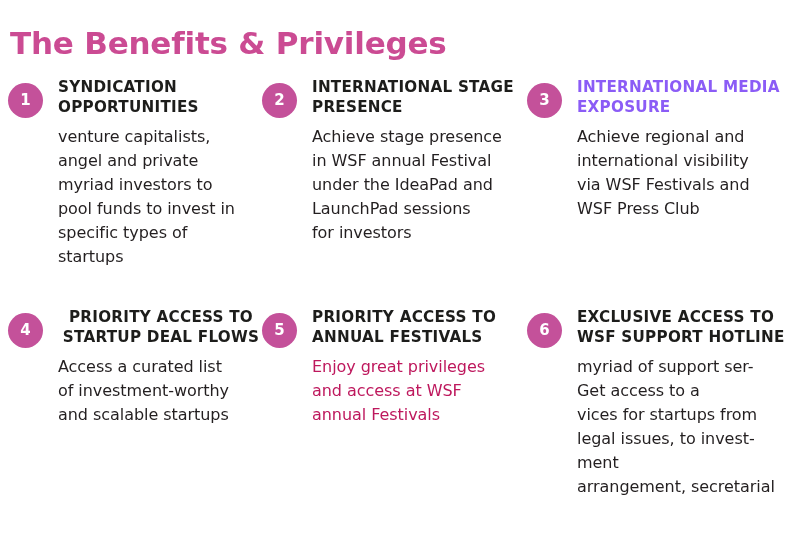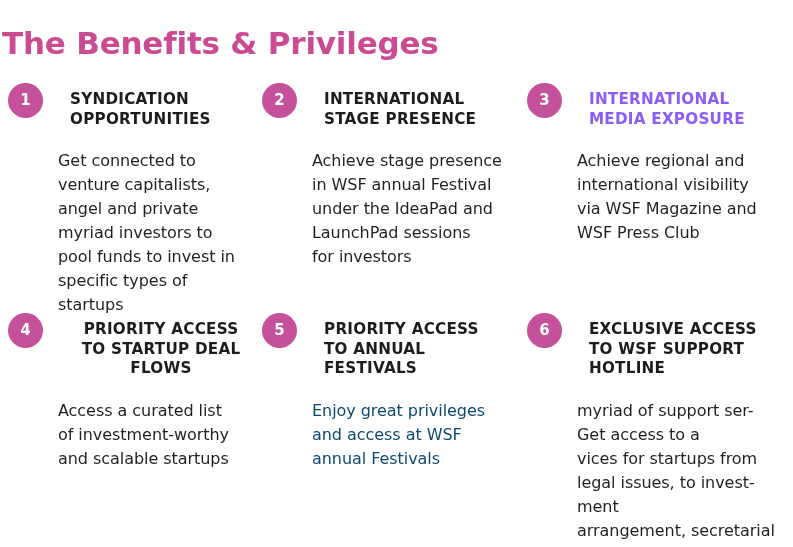--- a/index.html
+++ b/index.html
@@ -20,21 +20,21 @@
   .page {
     position: relative;
     width: 793px;
     height: 547px;
     box-sizing: border-box;
   }
 
   
   .page-title {
     position: absolute;
-    left: 2px;
+    left: 10px;
     top: 2px;
     font-size: 31px;
     line-height: 40px;
     font-weight: bold;
     color: #CB4B93;
     letter-spacing: -0.2px;
     white-space: nowrap;
   }
 
   
@@ -81,21 +81,21 @@
     margin-left: 52px;
   }
 
   .benefit-heading {
     font-size: 15.2px;
     line-height: 19.5px;
     font-weight: bold;
     color: #1d1d1b;
     letter-spacing: 0.25px;
     text-transform: uppercase;
-    margin: 12px;
+    margin: 0;
     padding-top: 6px;
   }
 
   .benefit-text {
     font-size: 16px;
     line-height: 24px;
     color: #231f20;
     margin: 0;
     padding-top: 8px;
     letter-spacing: -0.05px;
@@ -111,21 +111,20 @@
 
   <div class="benefits-grid">
 
     <div class="benefit-row row-1">
 
       <div class="benefit-item col-1">
         <div class="benefit-badge" style="background: rgb(196, 81, 154); color: rgb(255, 255, 255);">1</div>
         <div class="benefit-body">
           <div class="benefit-heading" style="color: rgb(29, 29, 27);">SYNDICATION OPPORTUNITIES</div>
           <div class="benefit-text" style="color: rgb(35, 31, 32);">
-              <span class="ln">Get connected to</span>
               <span class="ln">venture capitalists,</span>
               <span class="ln">angel and private</span>
               <span class="ln">myriad investors to</span>
               <span class="ln">pool funds to invest in</span>
               <span class="ln">specific types of</span>
               <span class="ln">startups</span>
             </div>
         </div>
       </div>
 
@@ -143,21 +142,21 @@
         </div>
       </div>
 
       <div class="benefit-item col-3">
         <div class="benefit-badge" style="background: rgb(196, 81, 154); color: rgb(255, 255, 255);">3</div>
         <div class="benefit-body">
           <div class="benefit-heading" style="color: #8b5cf6;">INTERNATIONAL MEDIA EXPOSURE</div>
           <div class="benefit-text" style="color: rgb(35, 31, 32);">
               <span class="ln">Achieve regional and</span>
               <span class="ln">international visibility</span>
-              <span class="ln">via WSF Magazine and</span>
+              <span class="ln">via WSF Festivals and</span>
               <span class="ln">WSF Press Club</span>
             </div>
         </div>
       </div>
 
     </div>
 
     <div class="benefit-row row-2">
 
       <div class="benefit-item col-1">
@@ -169,21 +168,21 @@
               <span class="ln">of investment-worthy</span>
               <span class="ln">and scalable startups</span>
             </div>
         </div>
       </div>
 
       <div class="benefit-item col-2">
         <div class="benefit-badge" style="background: rgb(196, 81, 154); color: rgb(255, 255, 255);">5</div>
         <div class="benefit-body">
           <div class="benefit-heading" style="color: rgb(29, 29, 27);">PRIORITY ACCESS TO ANNUAL FESTIVALS</div>
-          <div class="benefit-text" style="color: #0c4a6e;">
+          <div class="benefit-text" style="color: #be185d;">
               <span class="ln">Enjoy great privileges</span>
               <span class="ln">and access at WSF</span>
               <span class="ln">annual Festivals</span>
             </div>
         </div>
       </div>
 
       <div class="benefit-item col-3">
         <div class="benefit-badge" style="background: rgb(196, 81, 154); color: rgb(255, 255, 255);">6</div>
         <div class="benefit-body">

